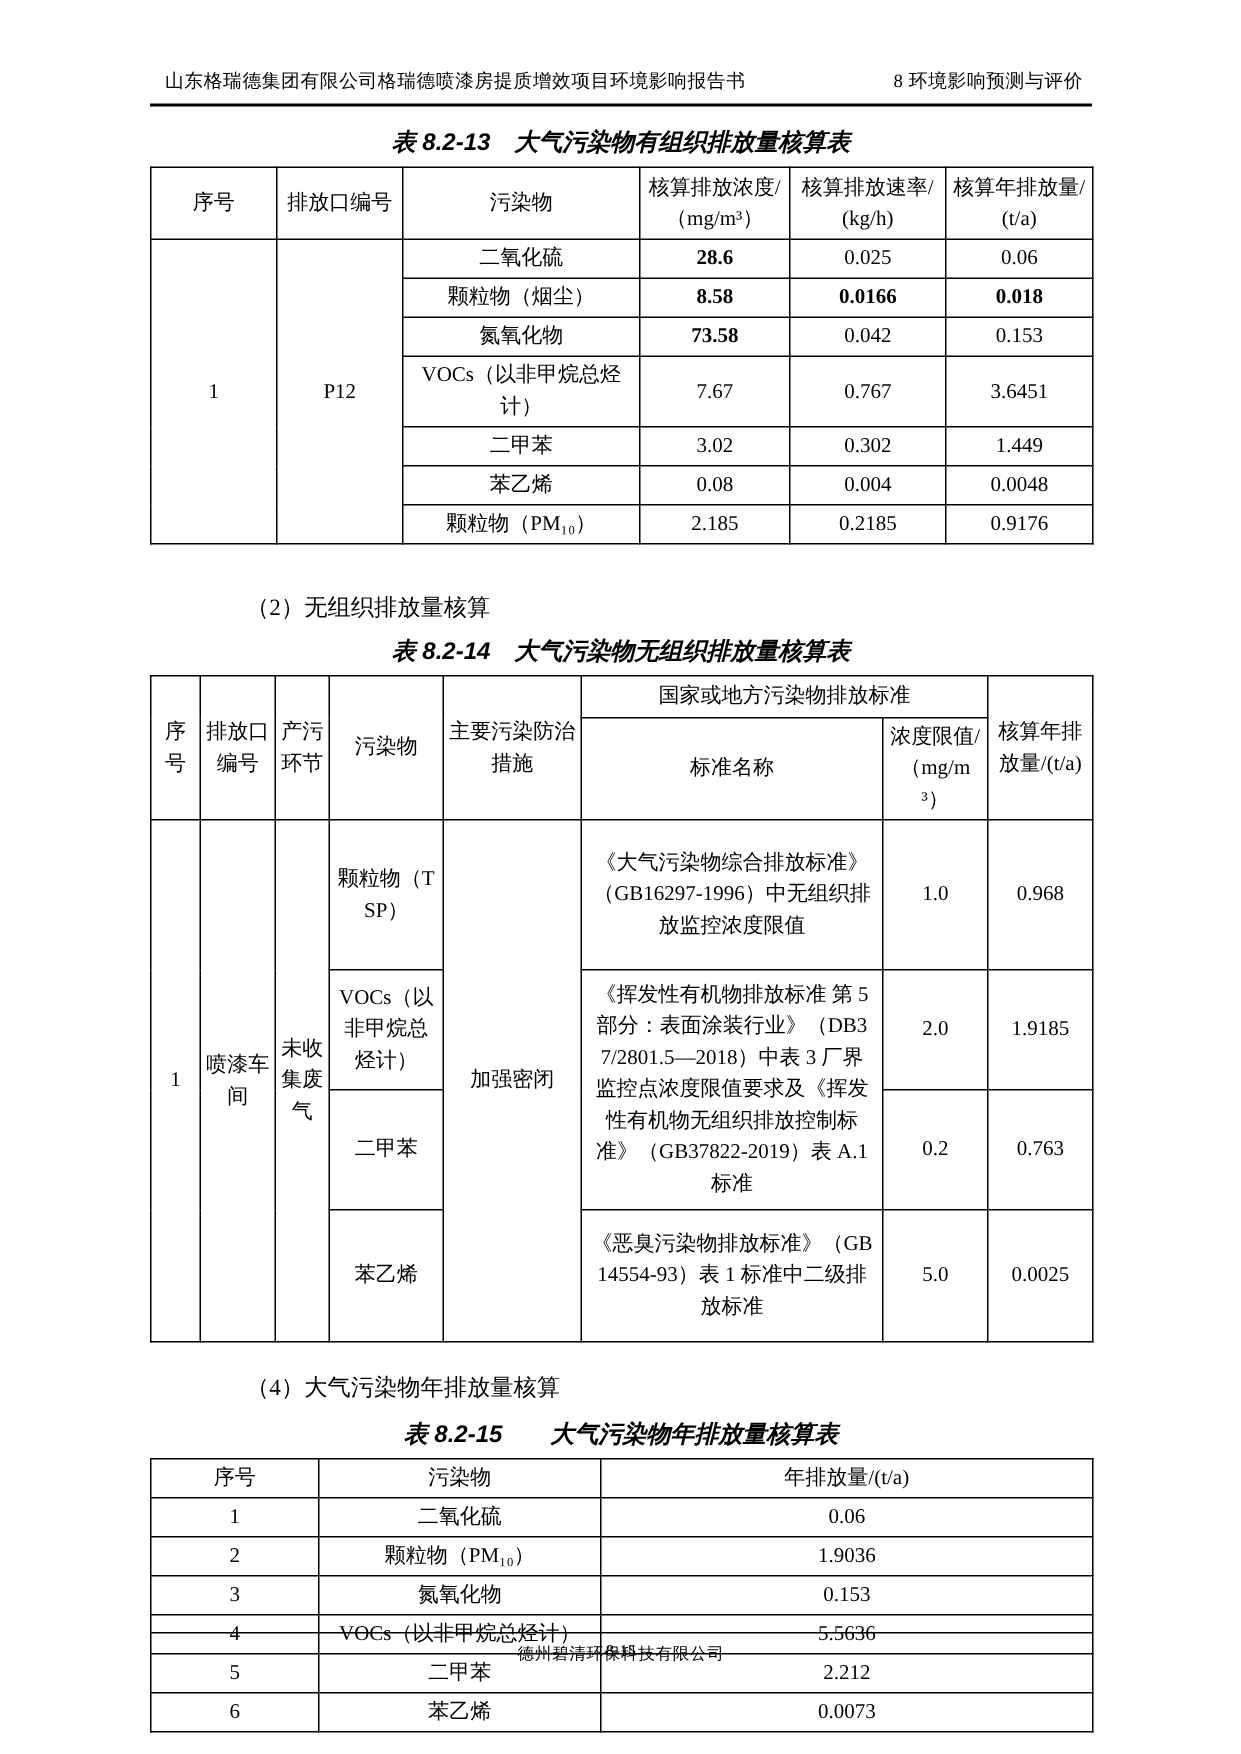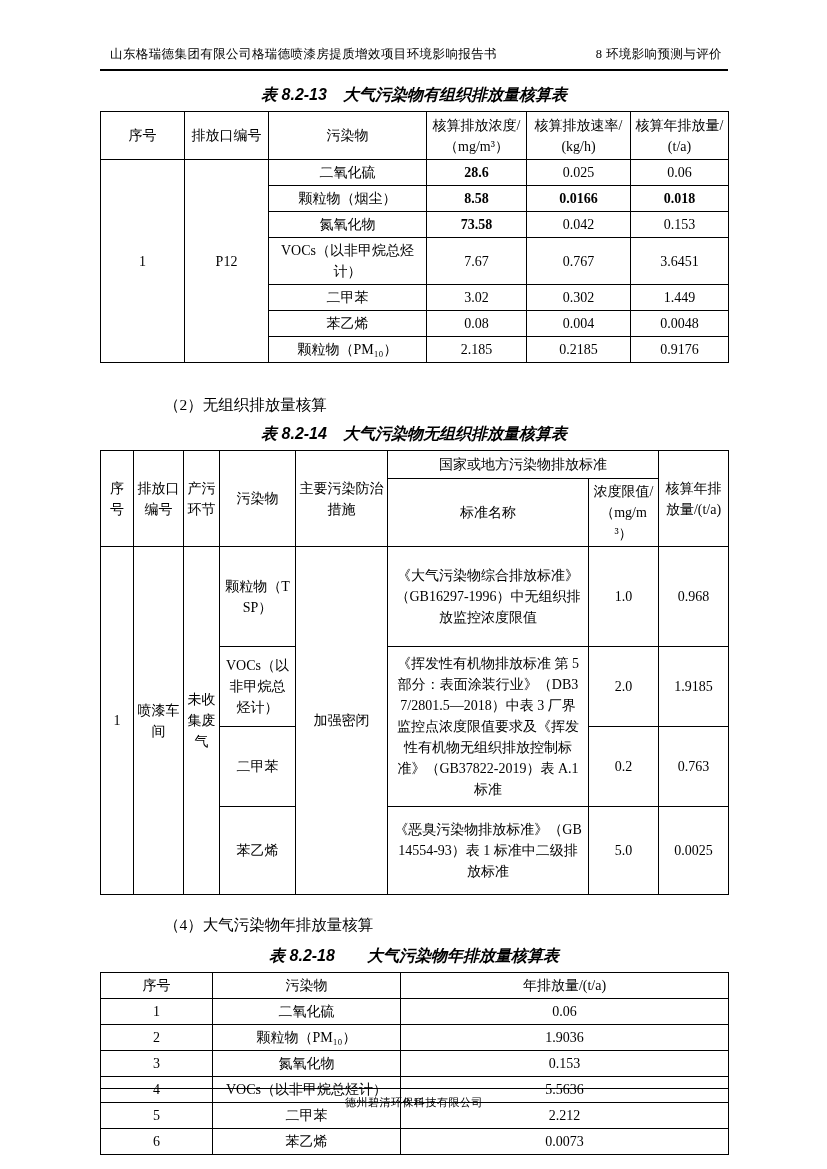--- a/index.html
+++ b/index.html
@@ -185,21 +185,21 @@
     </tr>
   </tbody>
     </table>
 
   <div class="gap-after-t2"></div>
 
   <div class="section-line">（4）大气污染物年排放量核算</div>
 
   <div class="gap-before-t3"></div>
 
-  <div class="tbl-title">表 8.2-18　　大气污染物年排放量核算表</div>
+  <div class="tbl-title">表 8.2-15　　大气污染物年排放量核算表</div>
   <table>
     <colgroup>
       <col style="width:112px">
         <col style="width:188px">
         <col style="width:328px">
     </colgroup>
     <tbody>
         <tr style="height:26px">
       <td>序号</td>
       <td>污染物</td>

